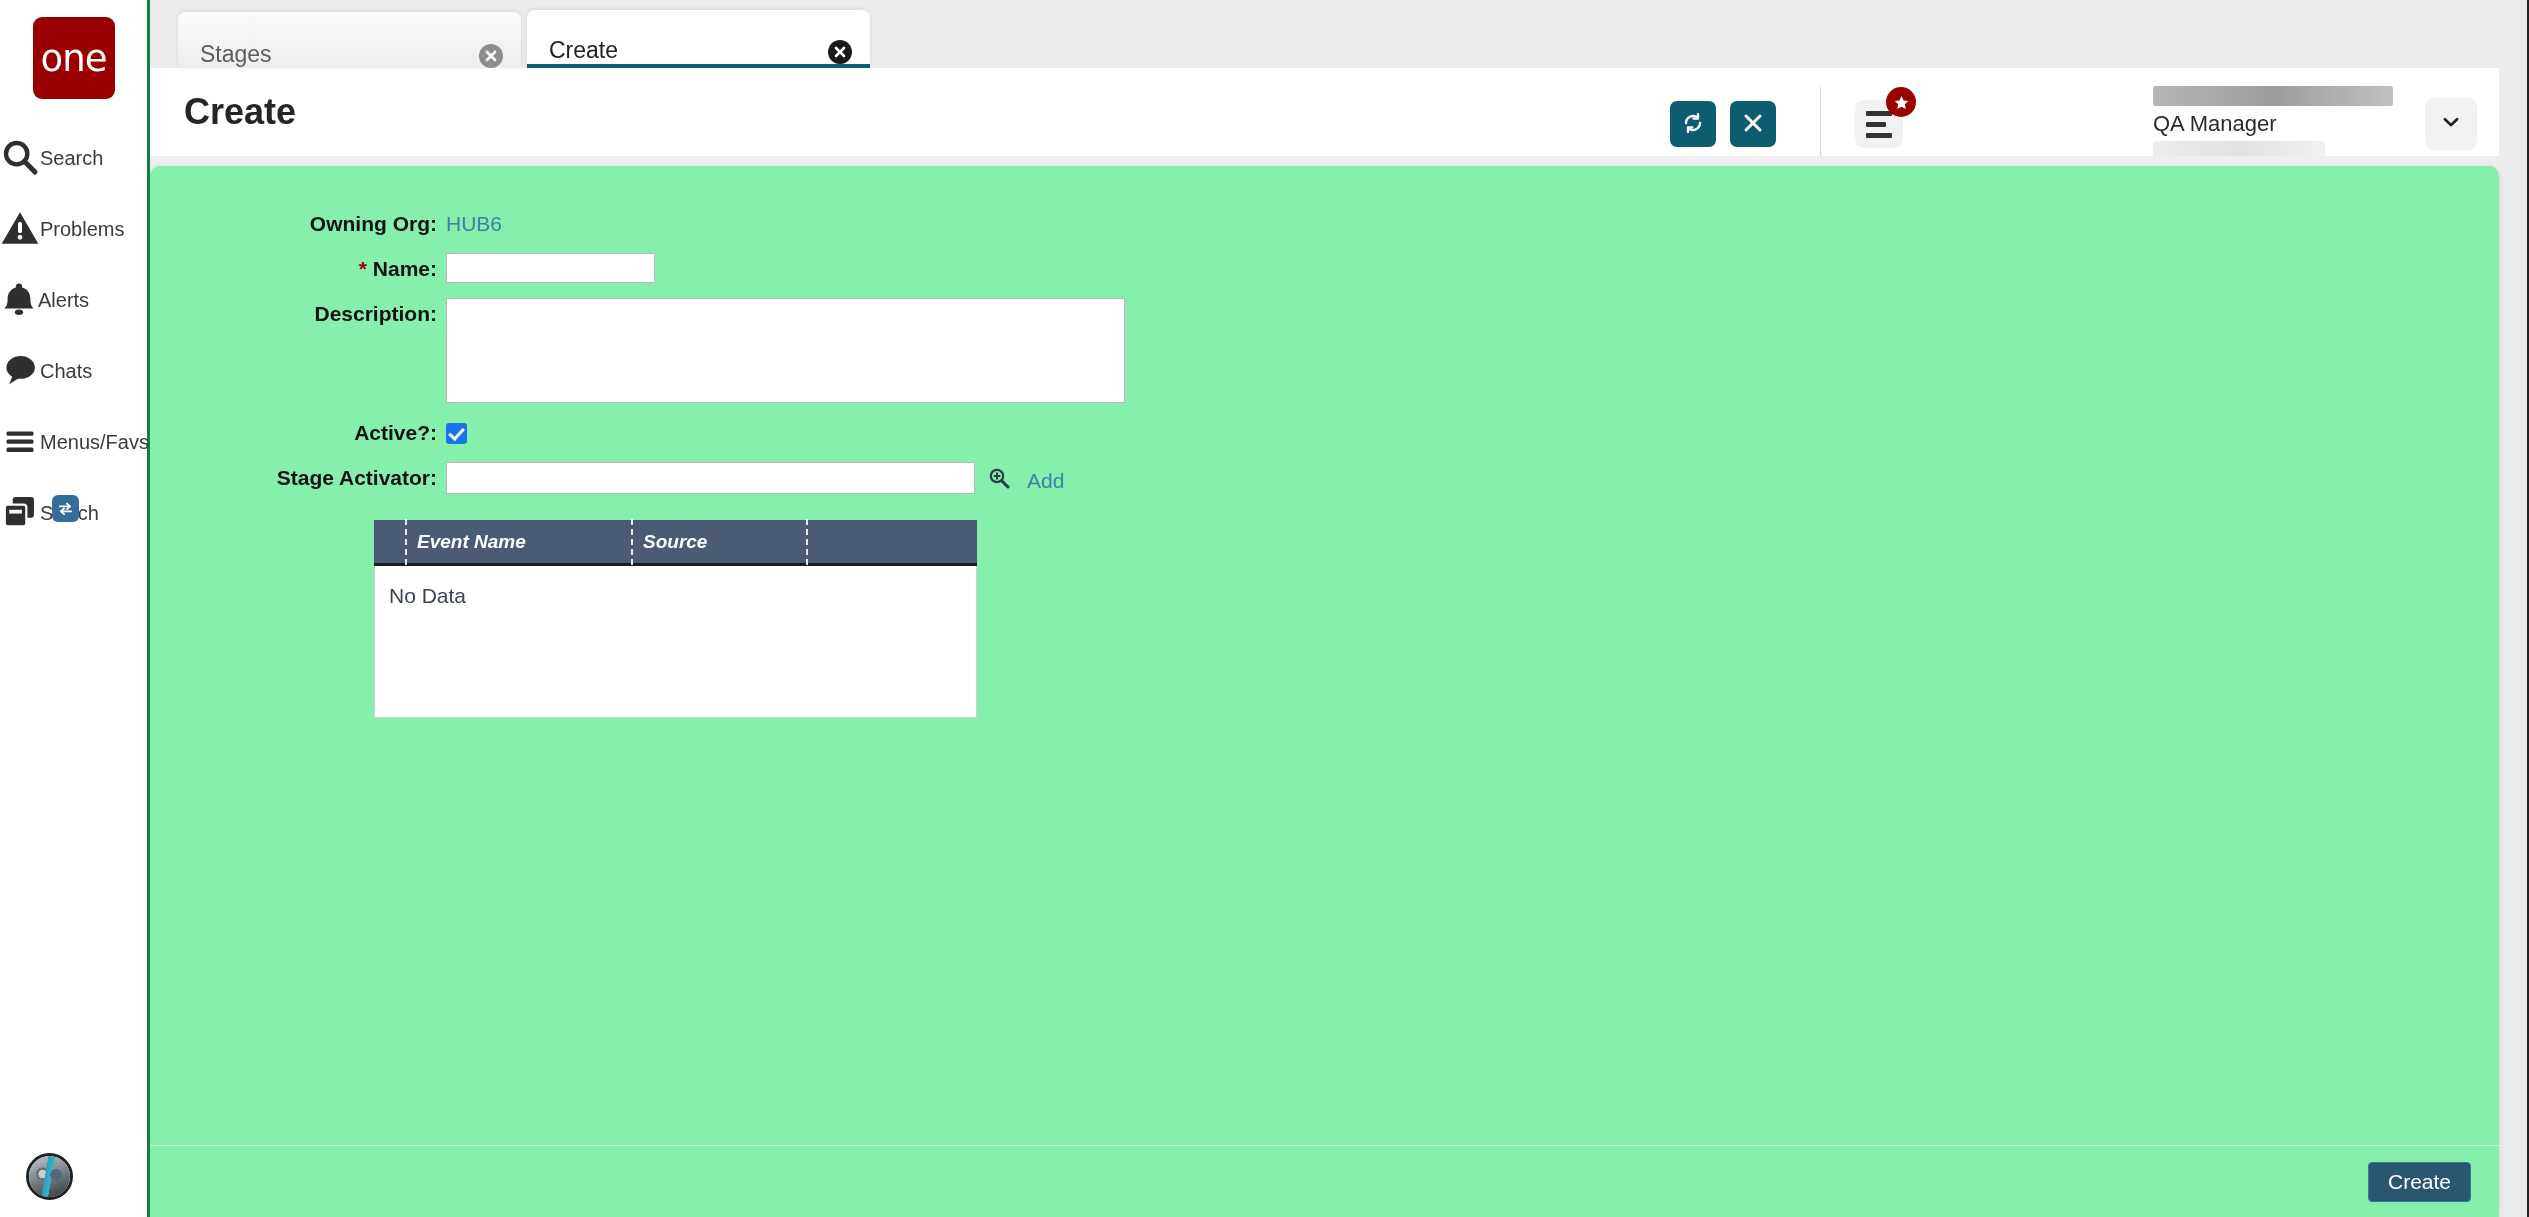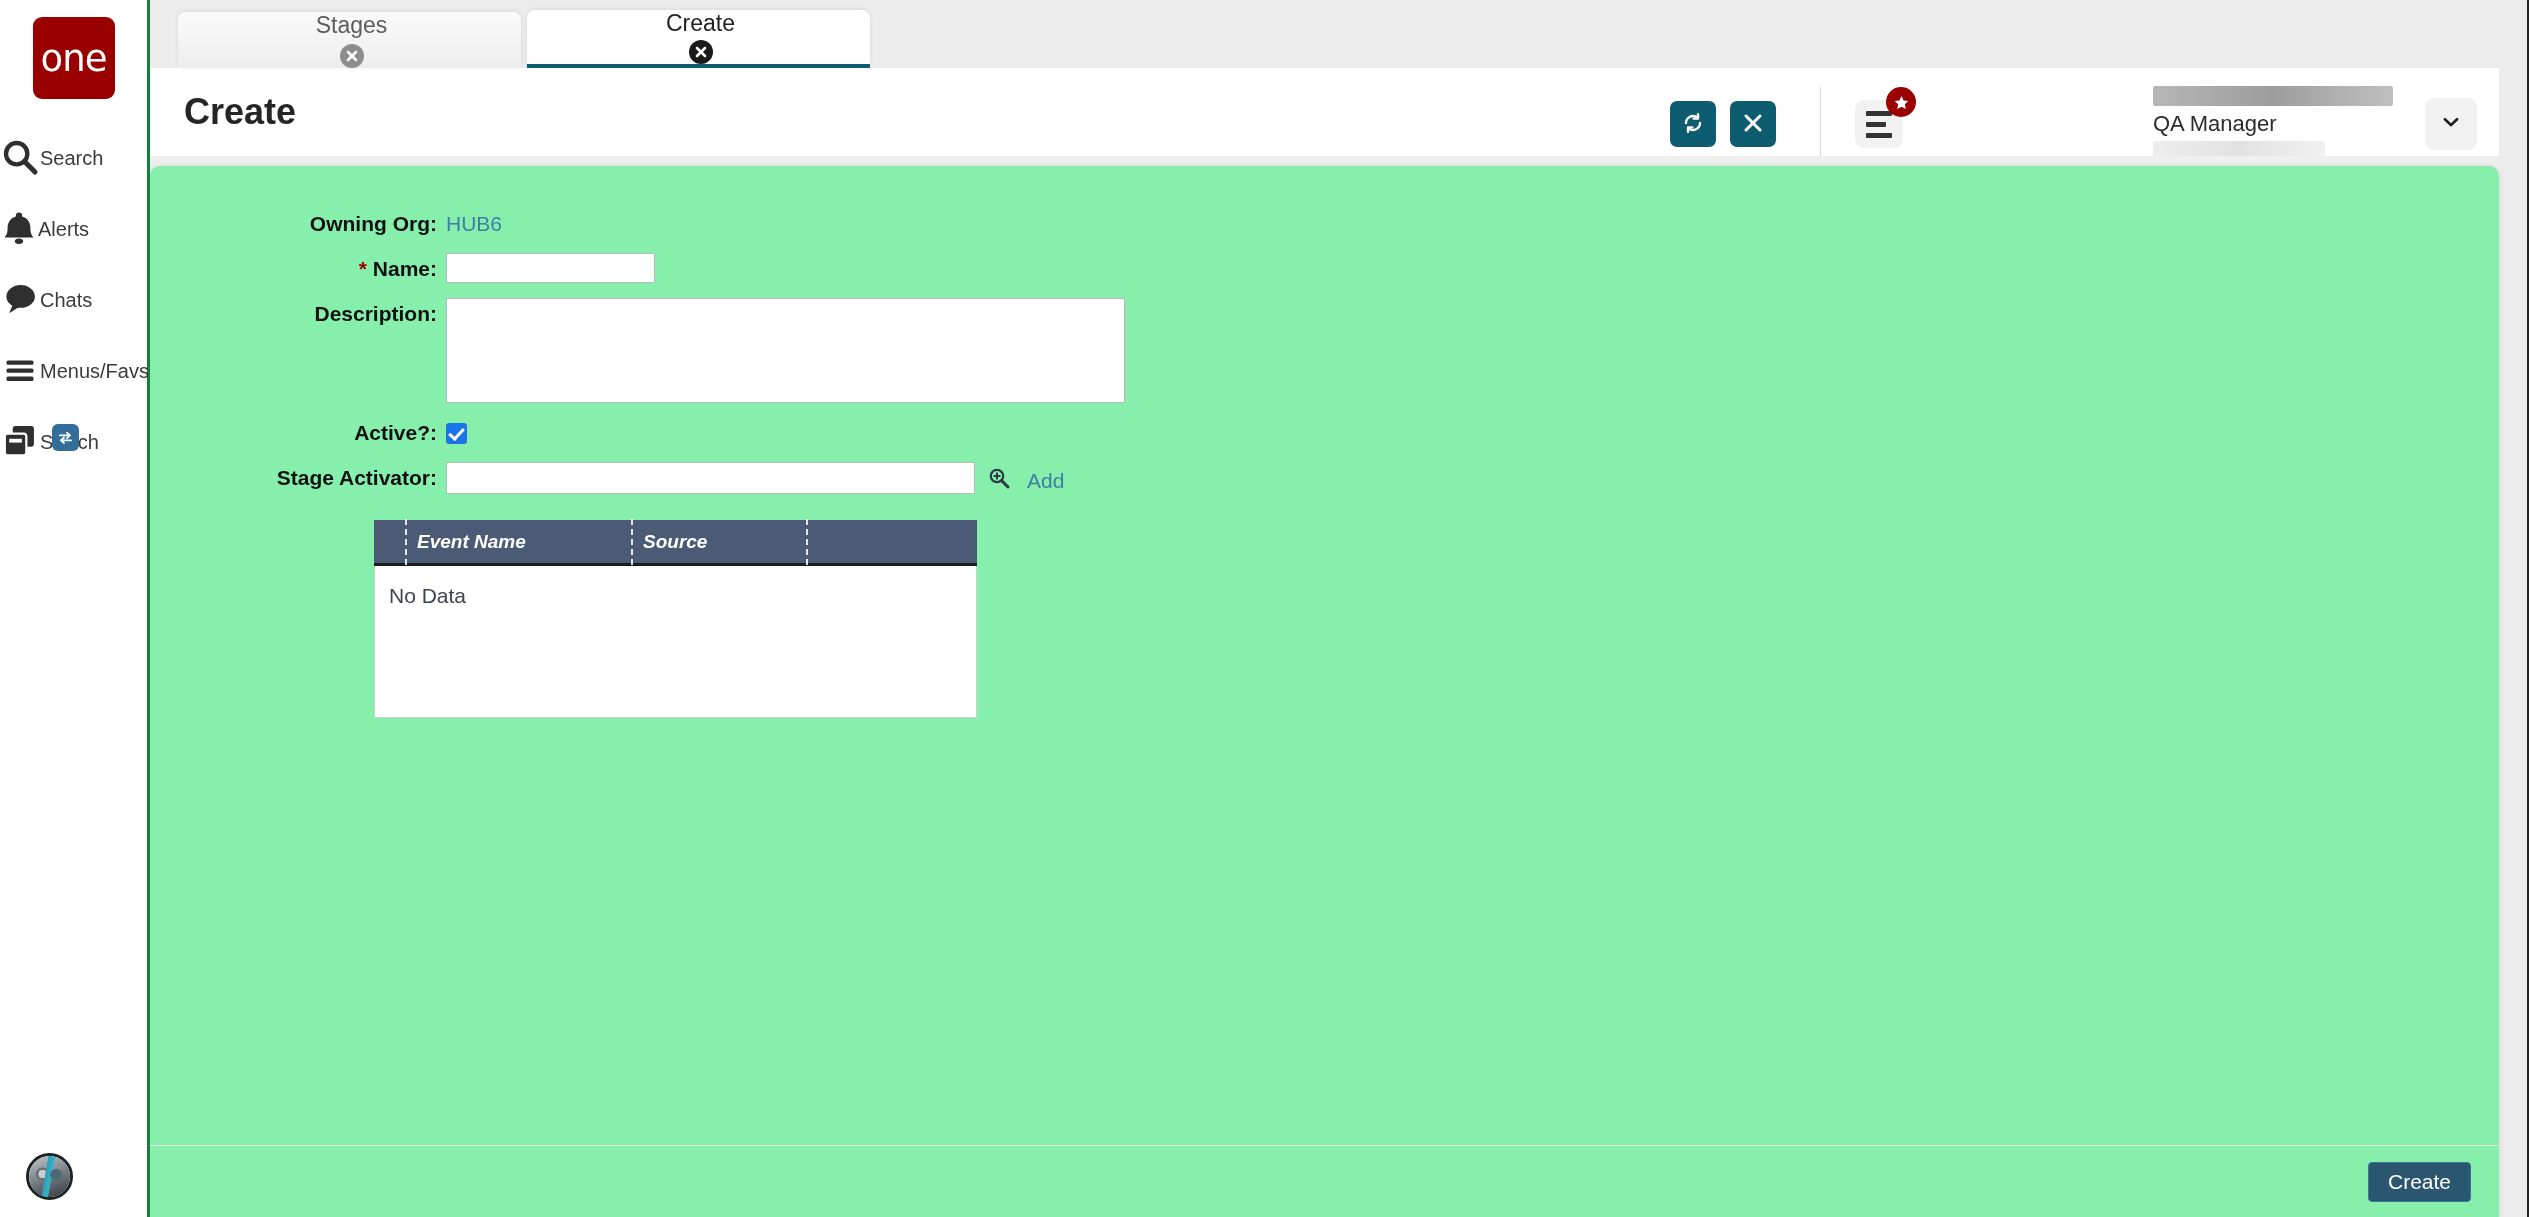--- a/index.html
+++ b/index.html
@@ -77,27 +77,26 @@
   .tabstrip {
     height: 68px; flex: 0 0 68px;
     background: #ececec;
     padding-left: 28px;
     display: flex; align-items: flex-end;
     position: relative; z-index: 4;
   }
   .tab {
     width: 343px; height: 56px;
     border-radius: 8px 8px 0 0;
-    display: flex; align-items: center;
+    display: flex; align-items: flex-end;
     padding: 0 18px 0 22px;
     font-size: 23px;
     position: relative;
     cursor: pointer;
     box-shadow: 0 -1px 4px rgba(0,0,0,.09);
-    flex-direction: column;
   }
   .tab.inactive {
     background: linear-gradient(180deg, #fbfbfb 0%, #ededed 100%);
     color: #5c5c5c;
   }
   .tab.active {
     background: #ffffff;
     color: #222;
     border-bottom: 4px solid #0d5c70;
     height: 58px;
@@ -274,20 +273,30 @@
         <div class="rail-icon">
           <svg width="40" height="40" viewBox="0 0 24 24">
               <circle cx="10" cy="10" r="6.4" fill="none" stroke="#2f2f2f" stroke-width="2.6"></circle>
               <line x1="14.6" y1="14.6" x2="21" y2="21" stroke="#2f2f2f" stroke-width="3" stroke-linecap="round"></line>
             </svg>
         </div>
         <div class="rail-label">Search</div>
       </div>
 
 
+      <div class="rail-item">
+        <div class="rail-icon">
+          <svg width="40" height="40" viewBox="0 0 24 24">
+              <path d="M12 2.6 L23 21.4 H1 Z" fill="#2f2f2f"></path>
+              <rect x="10.8" y="8.4" width="2.4" height="6.6" rx="1.1" fill="#fff"></rect>
+              <circle cx="12" cy="17.6" r="1.4" fill="#fff"></circle>
+            </svg>
+        </div>
+        <div class="rail-label">Problems</div>
+      </div>
 
       <div class="rail-item">
         <div class="rail-icon">
           <svg width="38" height="40" viewBox="0 0 24 24">
               <path d="M12 2.2 a2 2 0 0 1 2 2 v.5 c3.3 .9 5.2 3.7 5.2 7.3 0 4 1.3 5.2 2 6 H2.8 c.7-.8 2-2 2-6 0-3.6 1.9-6.4 5.2-7.3 v-.5 a2 2 0 0 1 2-2 Z" fill="#2f2f2f"></path>
               <ellipse cx="12" cy="20.4" rx="2.6" ry="1.7" fill="#2f2f2f"></ellipse>
             </svg>
         </div>
         <div class="rail-label">Alerts</div>
       </div>

